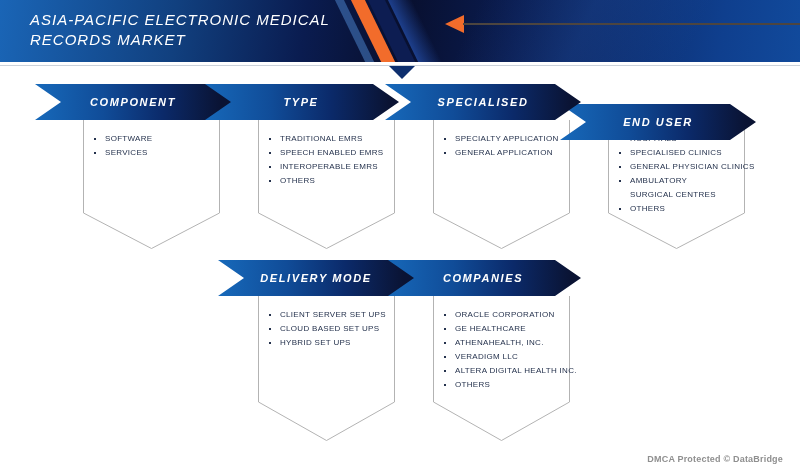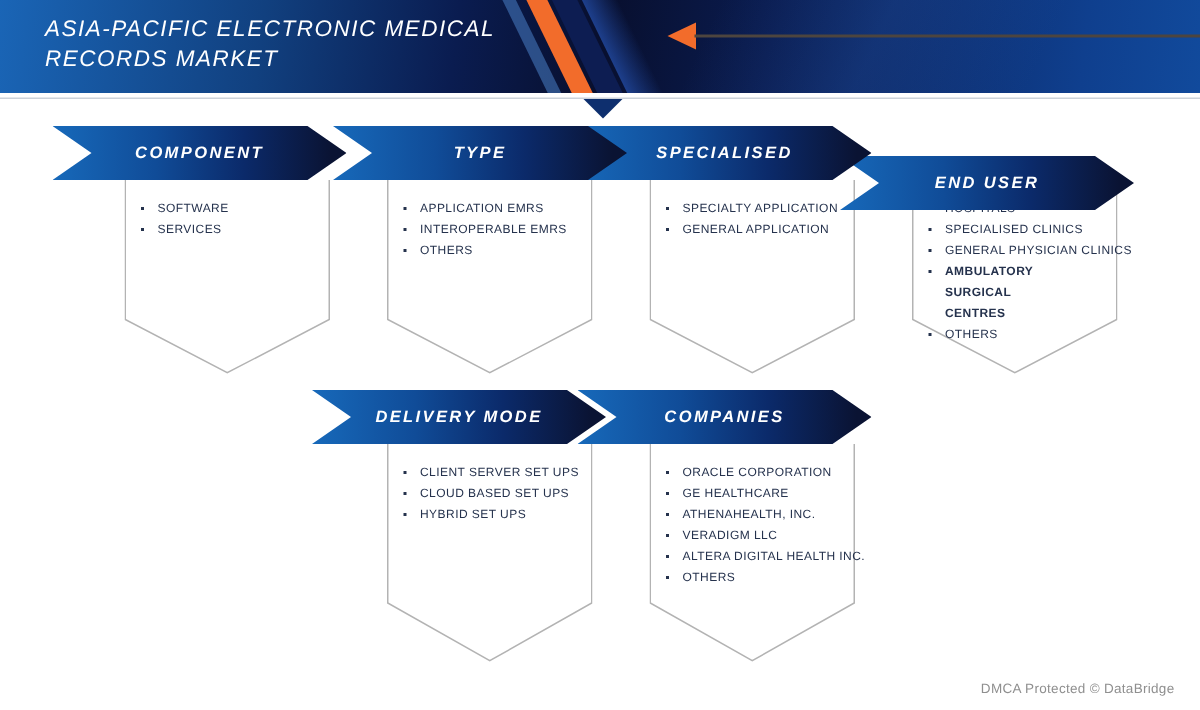--- a/index.html
+++ b/index.html
@@ -33,25 +33,25 @@
     color:#ffffff;font-weight:700;font-size:11px;letter-spacing:1.6px;font-style:italic;}
   .r1{top:84px;} .r2{top:260px;}
   .z4{z-index:4;} .z3{z-index:3;} .z2{z-index:2;} .z1{z-index:1;margin-top:20px;}
 
   
   .pent{position:absolute;width:137px;}
   .pent svg{position:absolute;left:0;top:0;}
   .pent ul{position:relative;margin:12px 4px 0 10px;padding:0;list-style:none;}
   .pent li{position:relative;padding-left:12px;font-size:8px;line-height:14px;
     letter-spacing:0.3px;color:#25324d;white-space:nowrap;}
-  .pent li.wrap{white-space:normal;max-width:86px;font-weight:bold;}
+  .pent li.wrap{white-space:normal;max-width:86px;}
   .pent li::before{content:"";position:absolute;left:1px;top:6px;width:2px;height:2px;background:#25324d;}
 
   
-  .dmca{position:absolute;right:17px;top:454px;font-size:9px;color:#8f8f8f;letter-spacing:0.2px;}
+  .dmca{position:absolute;right:17px;top:454px;font-size:9px;color:#8f8f8f;letter-spacing:0.2px;font-weight:bold;}
 </style>
 </head>
 <body>
 
 <div id="stage">
 
   <div class="header">
     <div class="header-sheen"></div>
     <div class="stripe stripe-light"></div>
     <div class="stripe stripe-orange"></div>
@@ -62,40 +62,41 @@
       <div>RECORDS MARKET</div>
     </div>
     <div class="hdr-arrow"></div>
     <div class="hdr-line"></div>
   </div>
 
   <div class="divider"></div>
   <div class="down-tri"></div>
 
   <div class="arrow r1 z4" style="left:35px">COMPONENT</div>
-  <div class="arrow r1 z3" style="left:222px">TYPE</div>
+  <div class="arrow r1 z3" style="left:203px">TYPE</div>
   <div class="arrow r1 z2" style="left:385px">SPECIALISED</div>
   <div class="arrow r1 z1" style="left:560px">END USER</div>
 
   <div class="pent" style="left:83px;top:120px;height:129px">
     <svg width="137" height="130">
       <polyline points="0.5,0 0.5,93 68.5,128.5 136.5,93 136.5,0" fill="#ffffff" stroke="#b3b3b3" stroke-width="1"></polyline>
     </svg>
     <ul>
       <li>SOFTWARE</li>
       <li>SERVICES</li>
     </ul>
   </div>
 
   <div class="pent" style="left:258px;top:120px;height:129px">
     <svg width="137" height="130">
       <polyline points="0.5,0 0.5,93 68.5,128.5 136.5,93 136.5,0" fill="#ffffff" stroke="#b3b3b3" stroke-width="1"></polyline>
     </svg>
     <ul>
-      <li>APPLICATION EMRS</li>
+      <li>TRADITIONAL EMRS</li>
+      <li>SPEECH ENABLED EMRS</li>
       <li>INTEROPERABLE EMRS</li>
       <li>OTHERS</li>
     </ul>
   </div>
 
   <div class="pent" style="left:433px;top:120px;height:129px">
     <svg width="137" height="130">
       <polyline points="0.5,0 0.5,93 68.5,128.5 136.5,93 136.5,0" fill="#ffffff" stroke="#b3b3b3" stroke-width="1"></polyline>
     </svg>
     <ul>
@@ -110,21 +111,21 @@
     </svg>
     <ul>
       <li>HOSPITALS</li>
       <li>SPECIALISED CLINICS</li>
       <li>GENERAL PHYSICIAN CLINICS</li>
       <li class="wrap">AMBULATORY SURGICAL CENTRES</li>
       <li>OTHERS</li>
     </ul>
   </div>
 
-  <div class="arrow r2 z4" style="left:208px">DELIVERY MODE</div>
+  <div class="arrow r2 z4" style="left:218px">DELIVERY MODE</div>
   <div class="arrow r2 z3" style="left:385px">COMPANIES</div>
 
   <div class="pent" style="left:258px;top:296px;height:145px">
     <svg width="137" height="146">
       <polyline points="0.5,0 0.5,106 68.5,144.5 136.5,106 136.5,0" fill="#ffffff" stroke="#b3b3b3" stroke-width="1"></polyline>
     </svg>
     <ul>
       <li>CLIENT SERVER SET UPS</li>
       <li>CLOUD BASED SET UPS</li>
       <li>HYBRID SET UPS</li>

